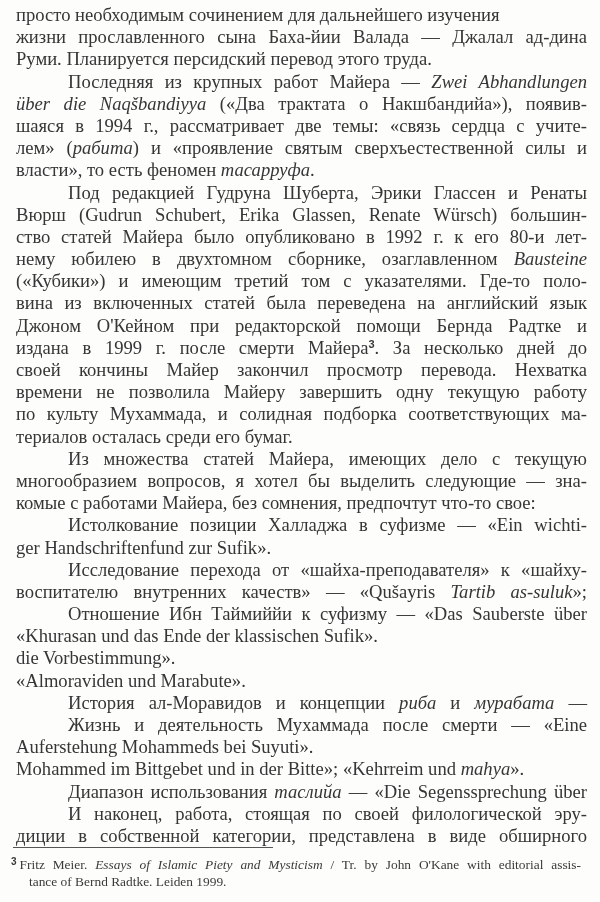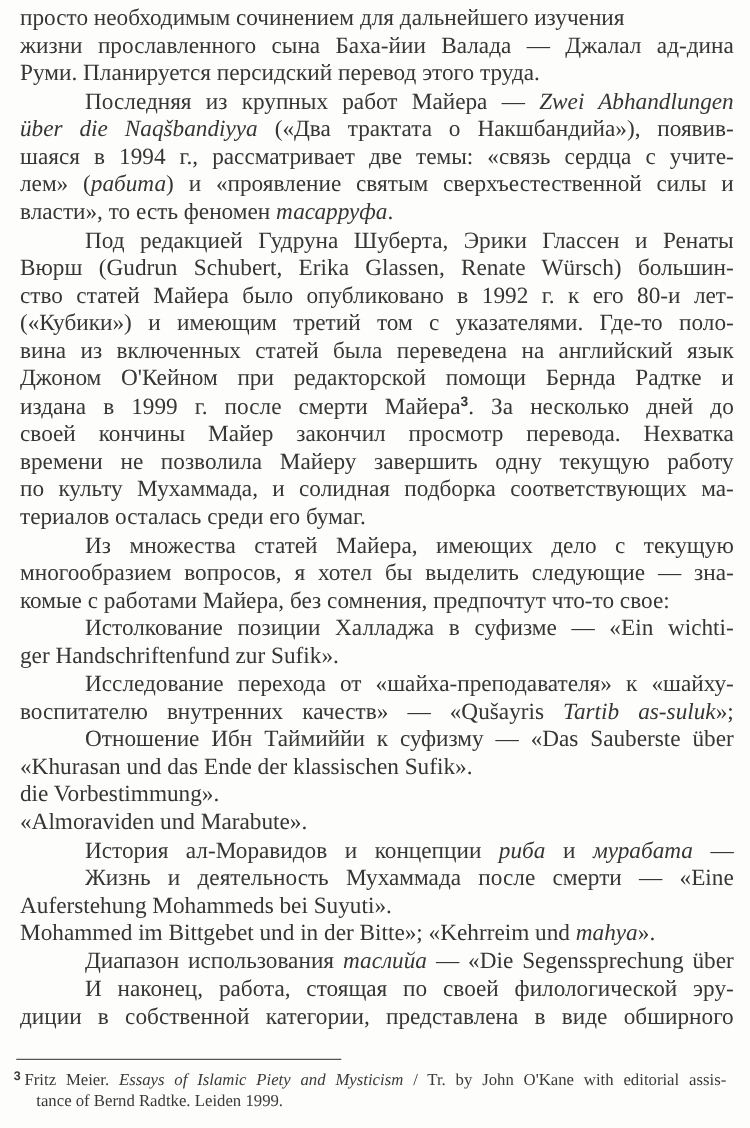--- a/index.html
+++ b/index.html
@@ -48,20 +48,21 @@
 
   <span class="line indent"><span>Последняя из крупных работ Майера — </span><em>Zwei Abhandlungen</em></span>
   <span class="line"><em>über die Naqšbandiyya</em><span> («Два трактата о Накшбандийа»), появив-</span></span>
   <span class="line"><span>шаяся в 1994 г., рассматривает две темы: «связь сердца с учите-</span></span>
   <span class="line"><span>лем» (</span><em>рабита</em><span>) и «проявление святым сверхъестественной силы и</span></span>
   <span class="line last"><span>власти», то есть феномен </span><em>тасарруфа</em><span>.</span></span>
 
   <span class="line indent"><span>Под редакцией Гудруна Шуберта, Эрики Глассен и Ренаты</span></span>
   <span class="line"><span>Вюрш (Gudrun Schubert, Erika Glassen, Renate Würsch) большин-</span></span>
   <span class="line"><span>ство статей Майера было опубликовано в 1992 г. к его 80-и лет-</span></span>
+  <span class="line"><span>нему юбилею в двухтомном сборнике, озаглавленном </span><em>Bausteine</em></span>
   <span class="line"><span>(«Кубики») и имеющим третий том с указателями. Где-то поло-</span></span>
   <span class="line"><span>вина из включенных статей была переведена на английский язык</span></span>
   <span class="line"><span>Джоном О'Кейном при редакторской помощи Бернда Радтке и</span></span>
   <span class="line"><span>издана в 1999 г. после смерти Майера</span><sup class="ref">3</sup><span>. За несколько дней до</span></span>
   <span class="line"><span>своей кончины Майер закончил просмотр перевода. Нехватка</span></span>
   <span class="line"><span>времени не позволила Майеру завершить одну текущую работу</span></span>
   <span class="line"><span>по культу Мухаммада, и солидная подборка соответствующих ма-</span></span>
   <span class="line last"><span>териалов осталась среди его бумаг.</span></span>
 
   <span class="line indent"><span>Из множества статей Майера, имеющих дело с текущую</span></span>

